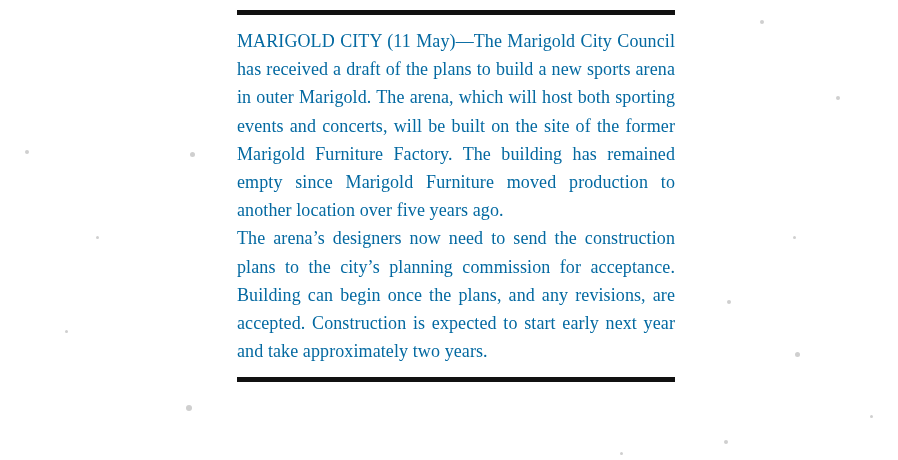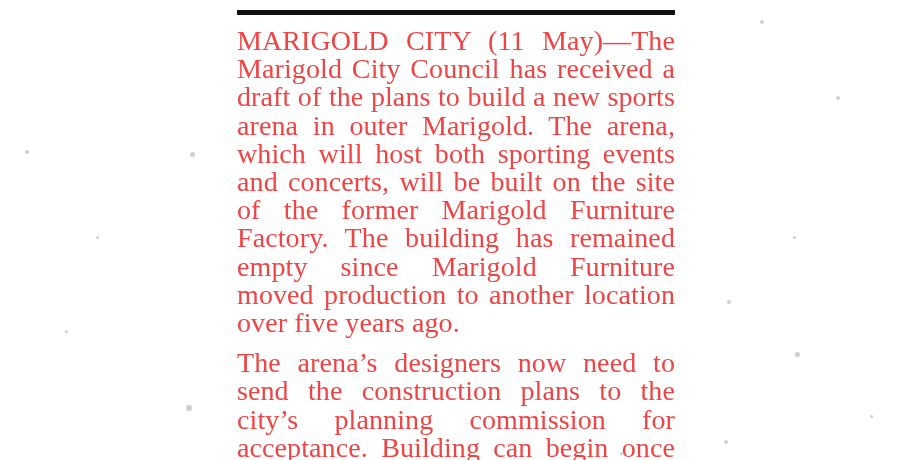--- a/index.html
+++ b/index.html
@@ -31,30 +31,29 @@
   }
 
   .rule {
     background: #111111;
     width: 100%;
   }
   .rule-top { height: 5px; margin-bottom: 12px; }
   .rule-bottom { height: 5px; margin-top: 12px; }
 
   .para {
-    font-size: 28px;
+    font-size: 18px;
     line-height: 28.2px;
     text-align: justify;
     text-justify: inter-word;
-    color: #ef4444;
+    color: #0369a1;
     margin: 0;
     letter-spacing: 0.1px;
   }
   .para + .para {
-    margin-top: 12px;
   }
   .para:last-of-type {
     text-align: justify;
   }
   .dateline {
     font-variant: normal;
   }
 </style>
 </head>
 <body>

